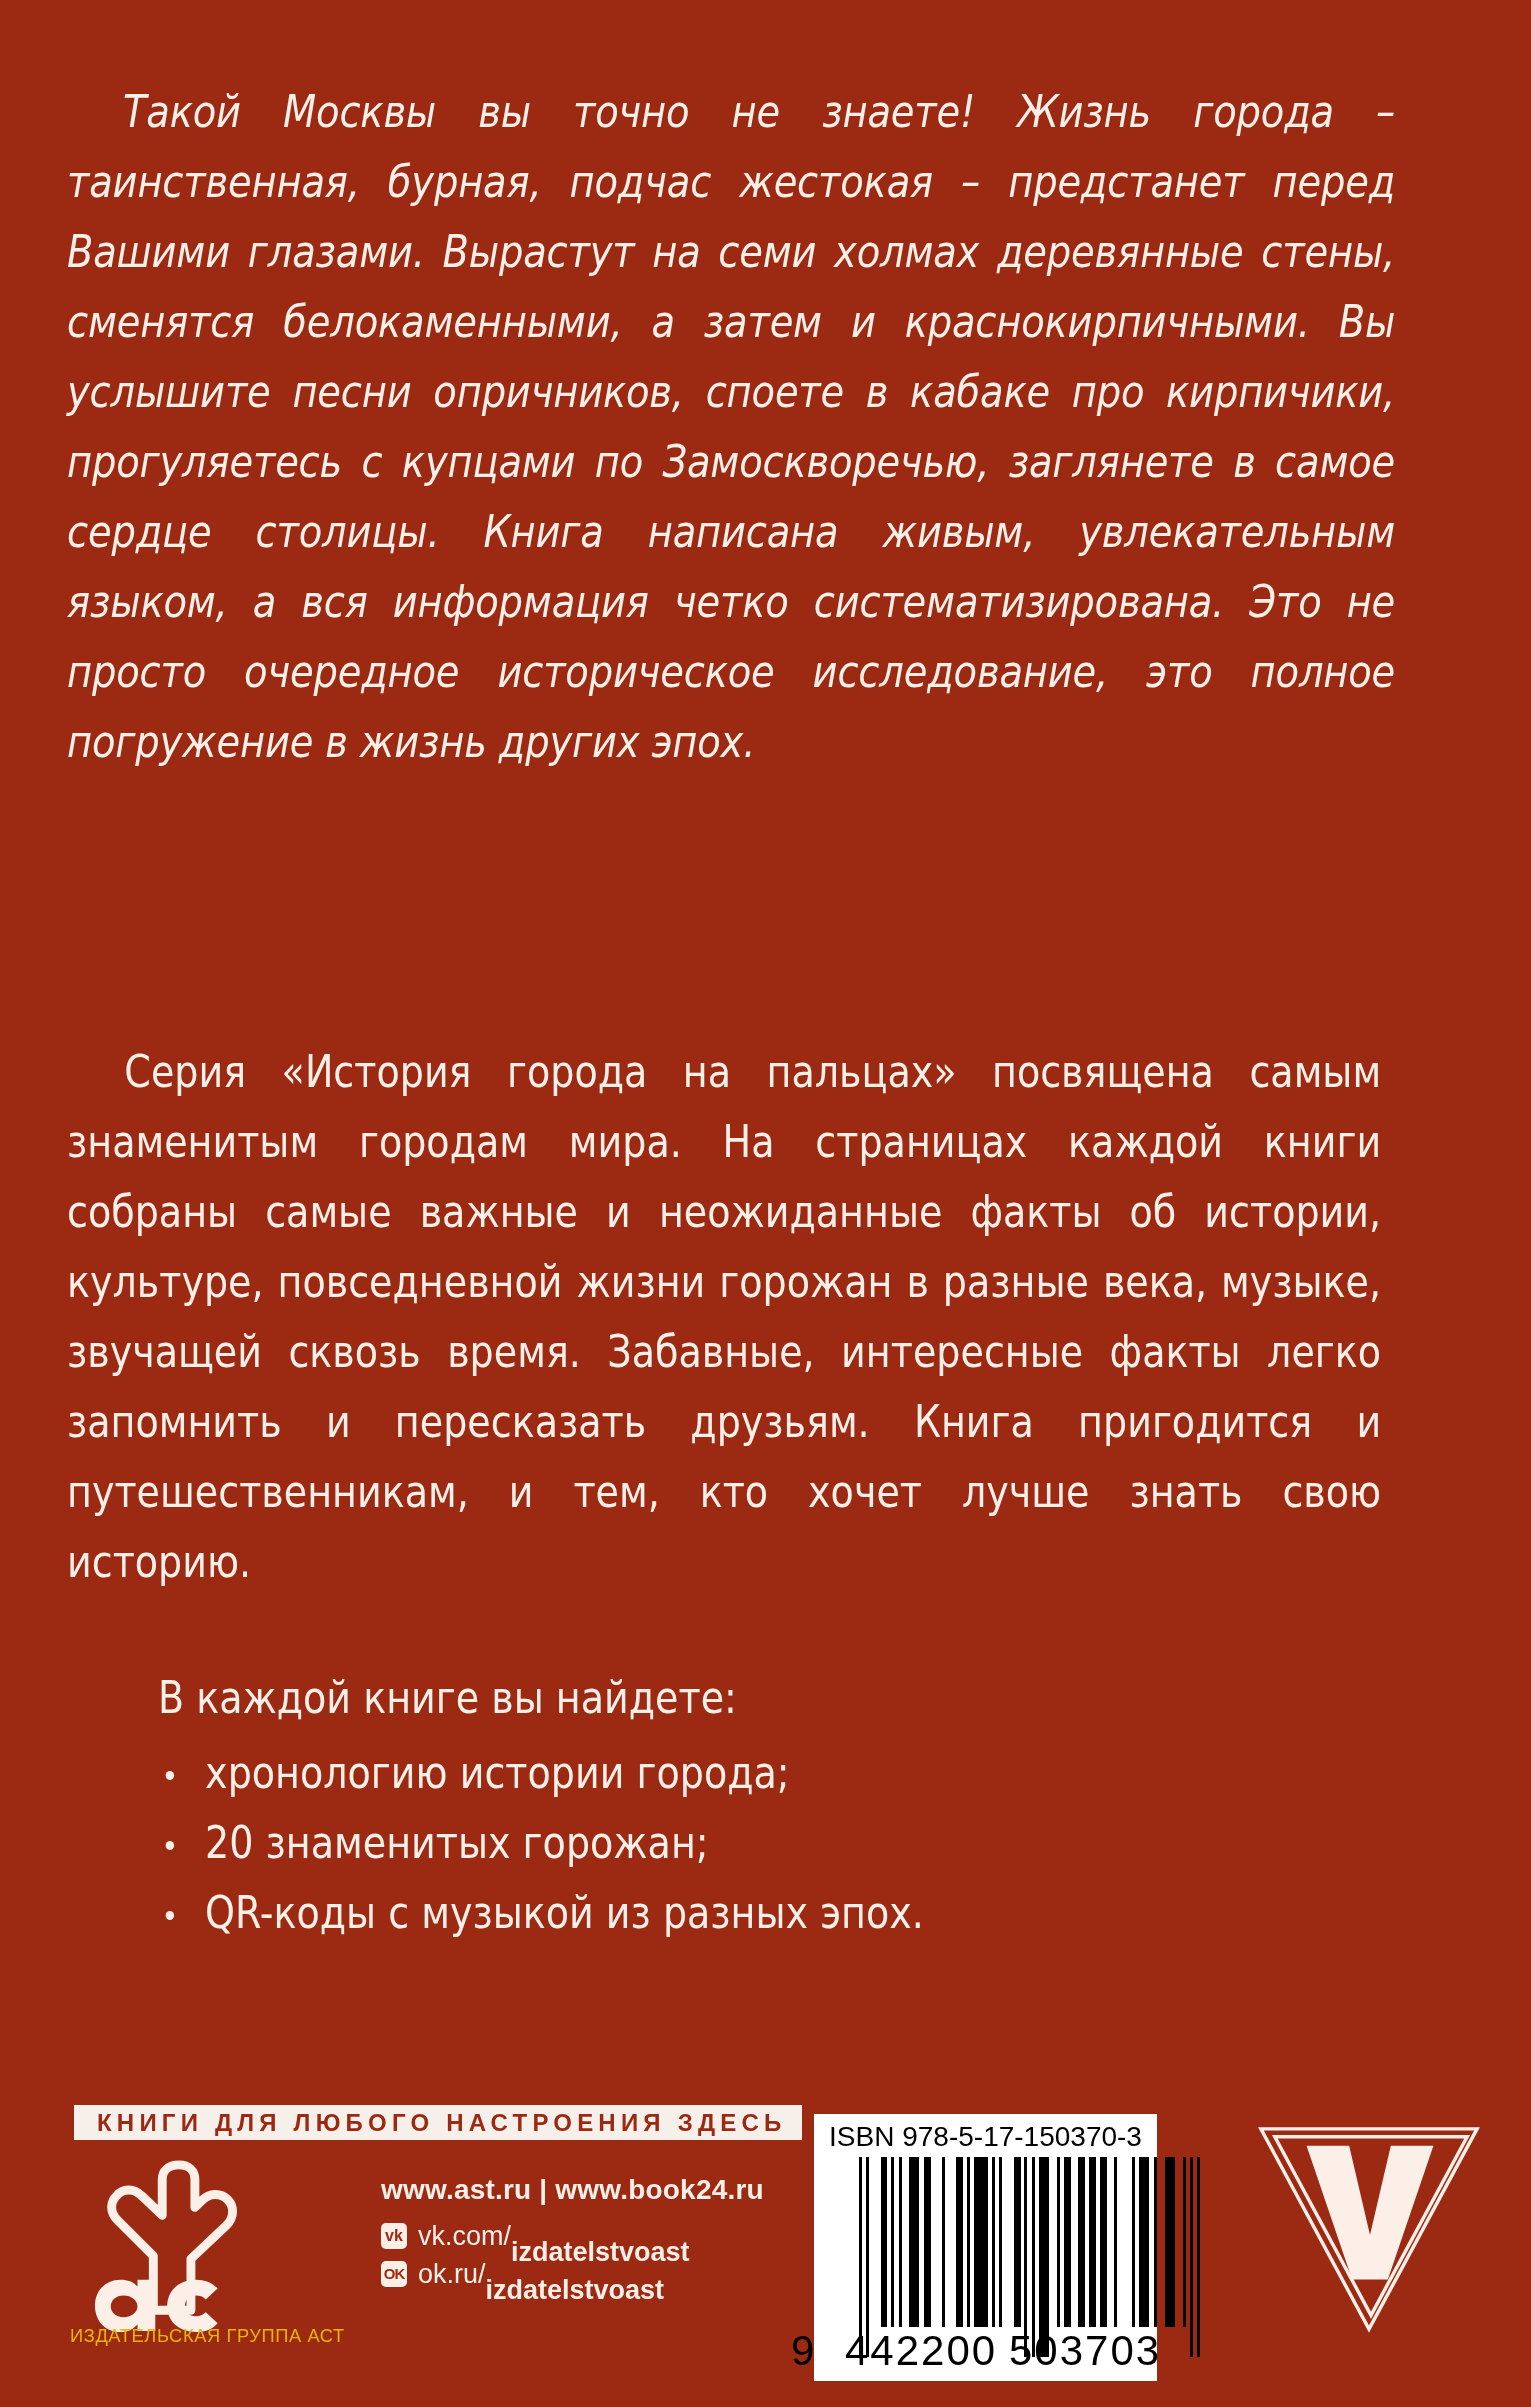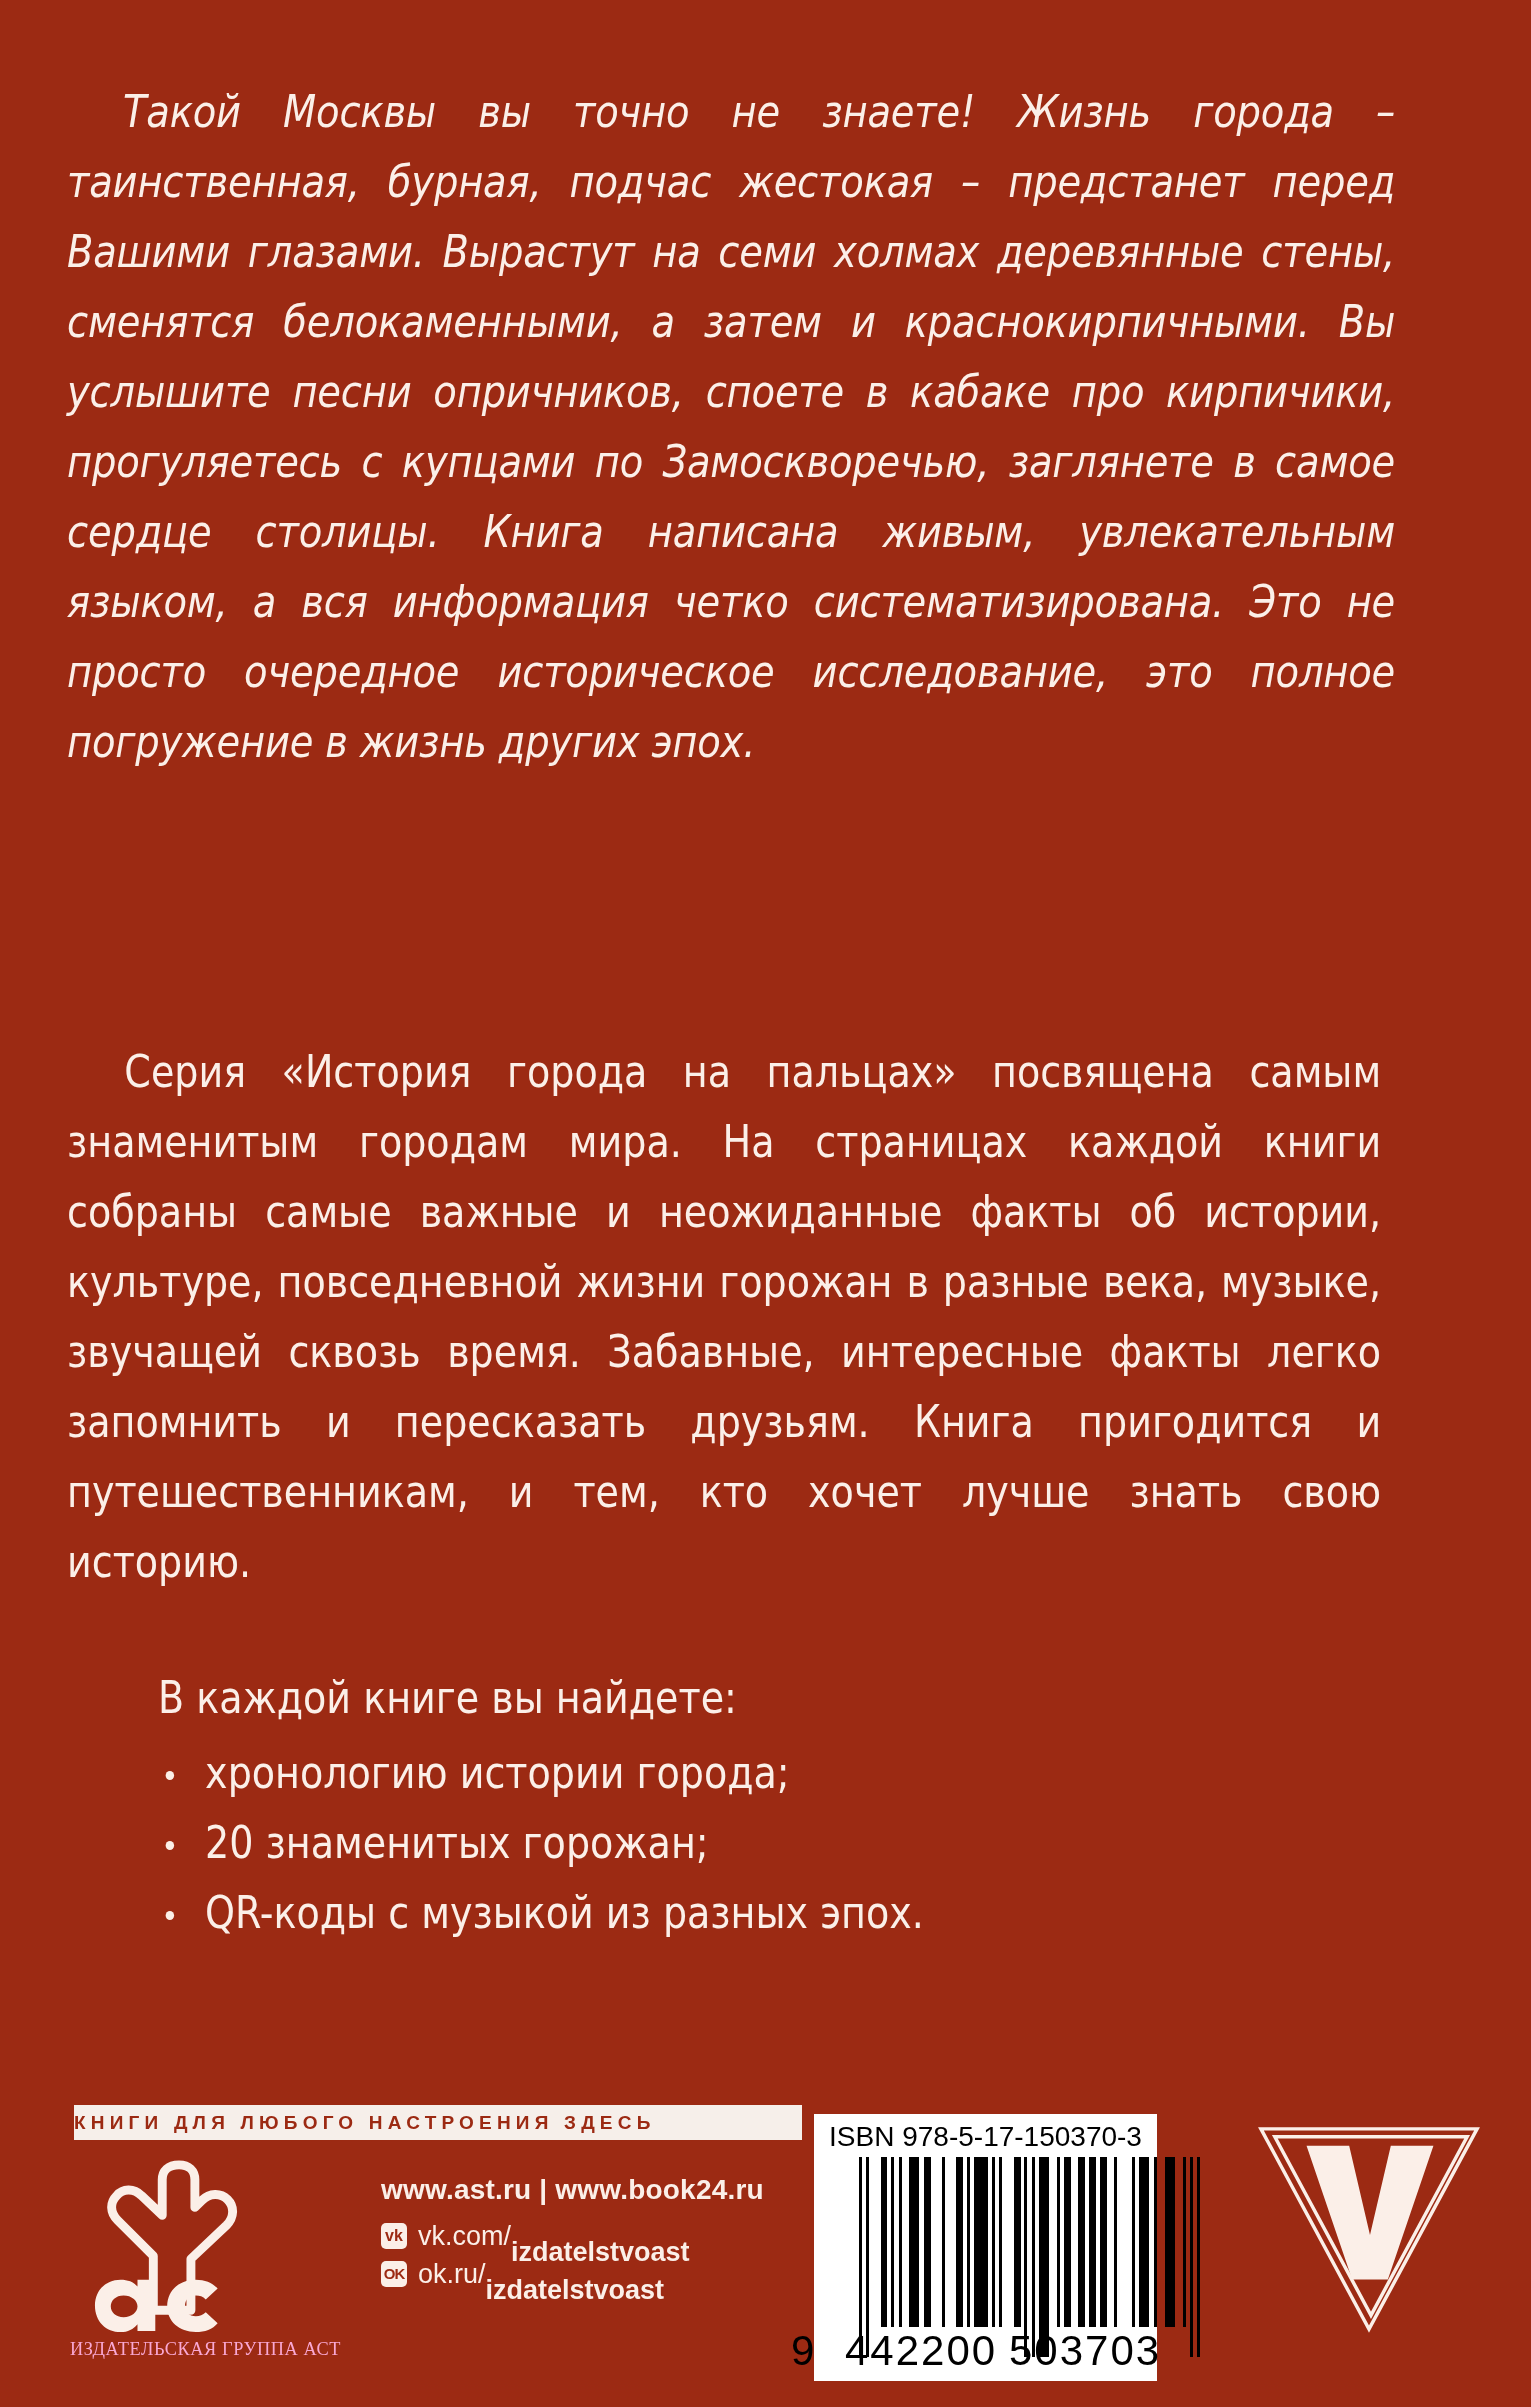--- a/index.html
+++ b/index.html
@@ -102,43 +102,44 @@
     width: 728px;
     height: 35px;
     background: #F6EFEA;
     display: flex;
     align-items: center;
   }
   .slogan-bar span {
     color: #9C2A13;
     font-family: "Liberation Sans Narrow", "Liberation Sans", sans-serif;
     font-weight: bold;
-    font-size: 19px;
+    font-size: 24px;
     letter-spacing: 5.2px;
+    padding-left: 23px;
     white-space: nowrap;
   }
 
   .ast-logo-wrap {
     position: absolute;
     left: 77px;
     top: 2153px;
     width: 213px;
     height: 228px;
   }
   .ast-mark { position: absolute; left: 0; top: 0; }
   .ast-caption {
     position: absolute;
     left: -7px;
-    top: 186px;
+    top: 172px;
     width: 233px;
     text-align: center;
-    font-family: Liberation Serif, serif;
+    font-family: Liberation Sans, sans-serif;
     font-size: 18.3px;
     letter-spacing: 0.6px;
-    color: #f9a8d4;
+    color: #eab308;
     white-space: nowrap;
   }
 
   .contacts {
     position: absolute;
     left: 381px;
     top: 2174px;
     font-family: "Liberation Sans Narrow", "Liberation Sans", sans-serif;
     color: #FBEFE8;
   }

